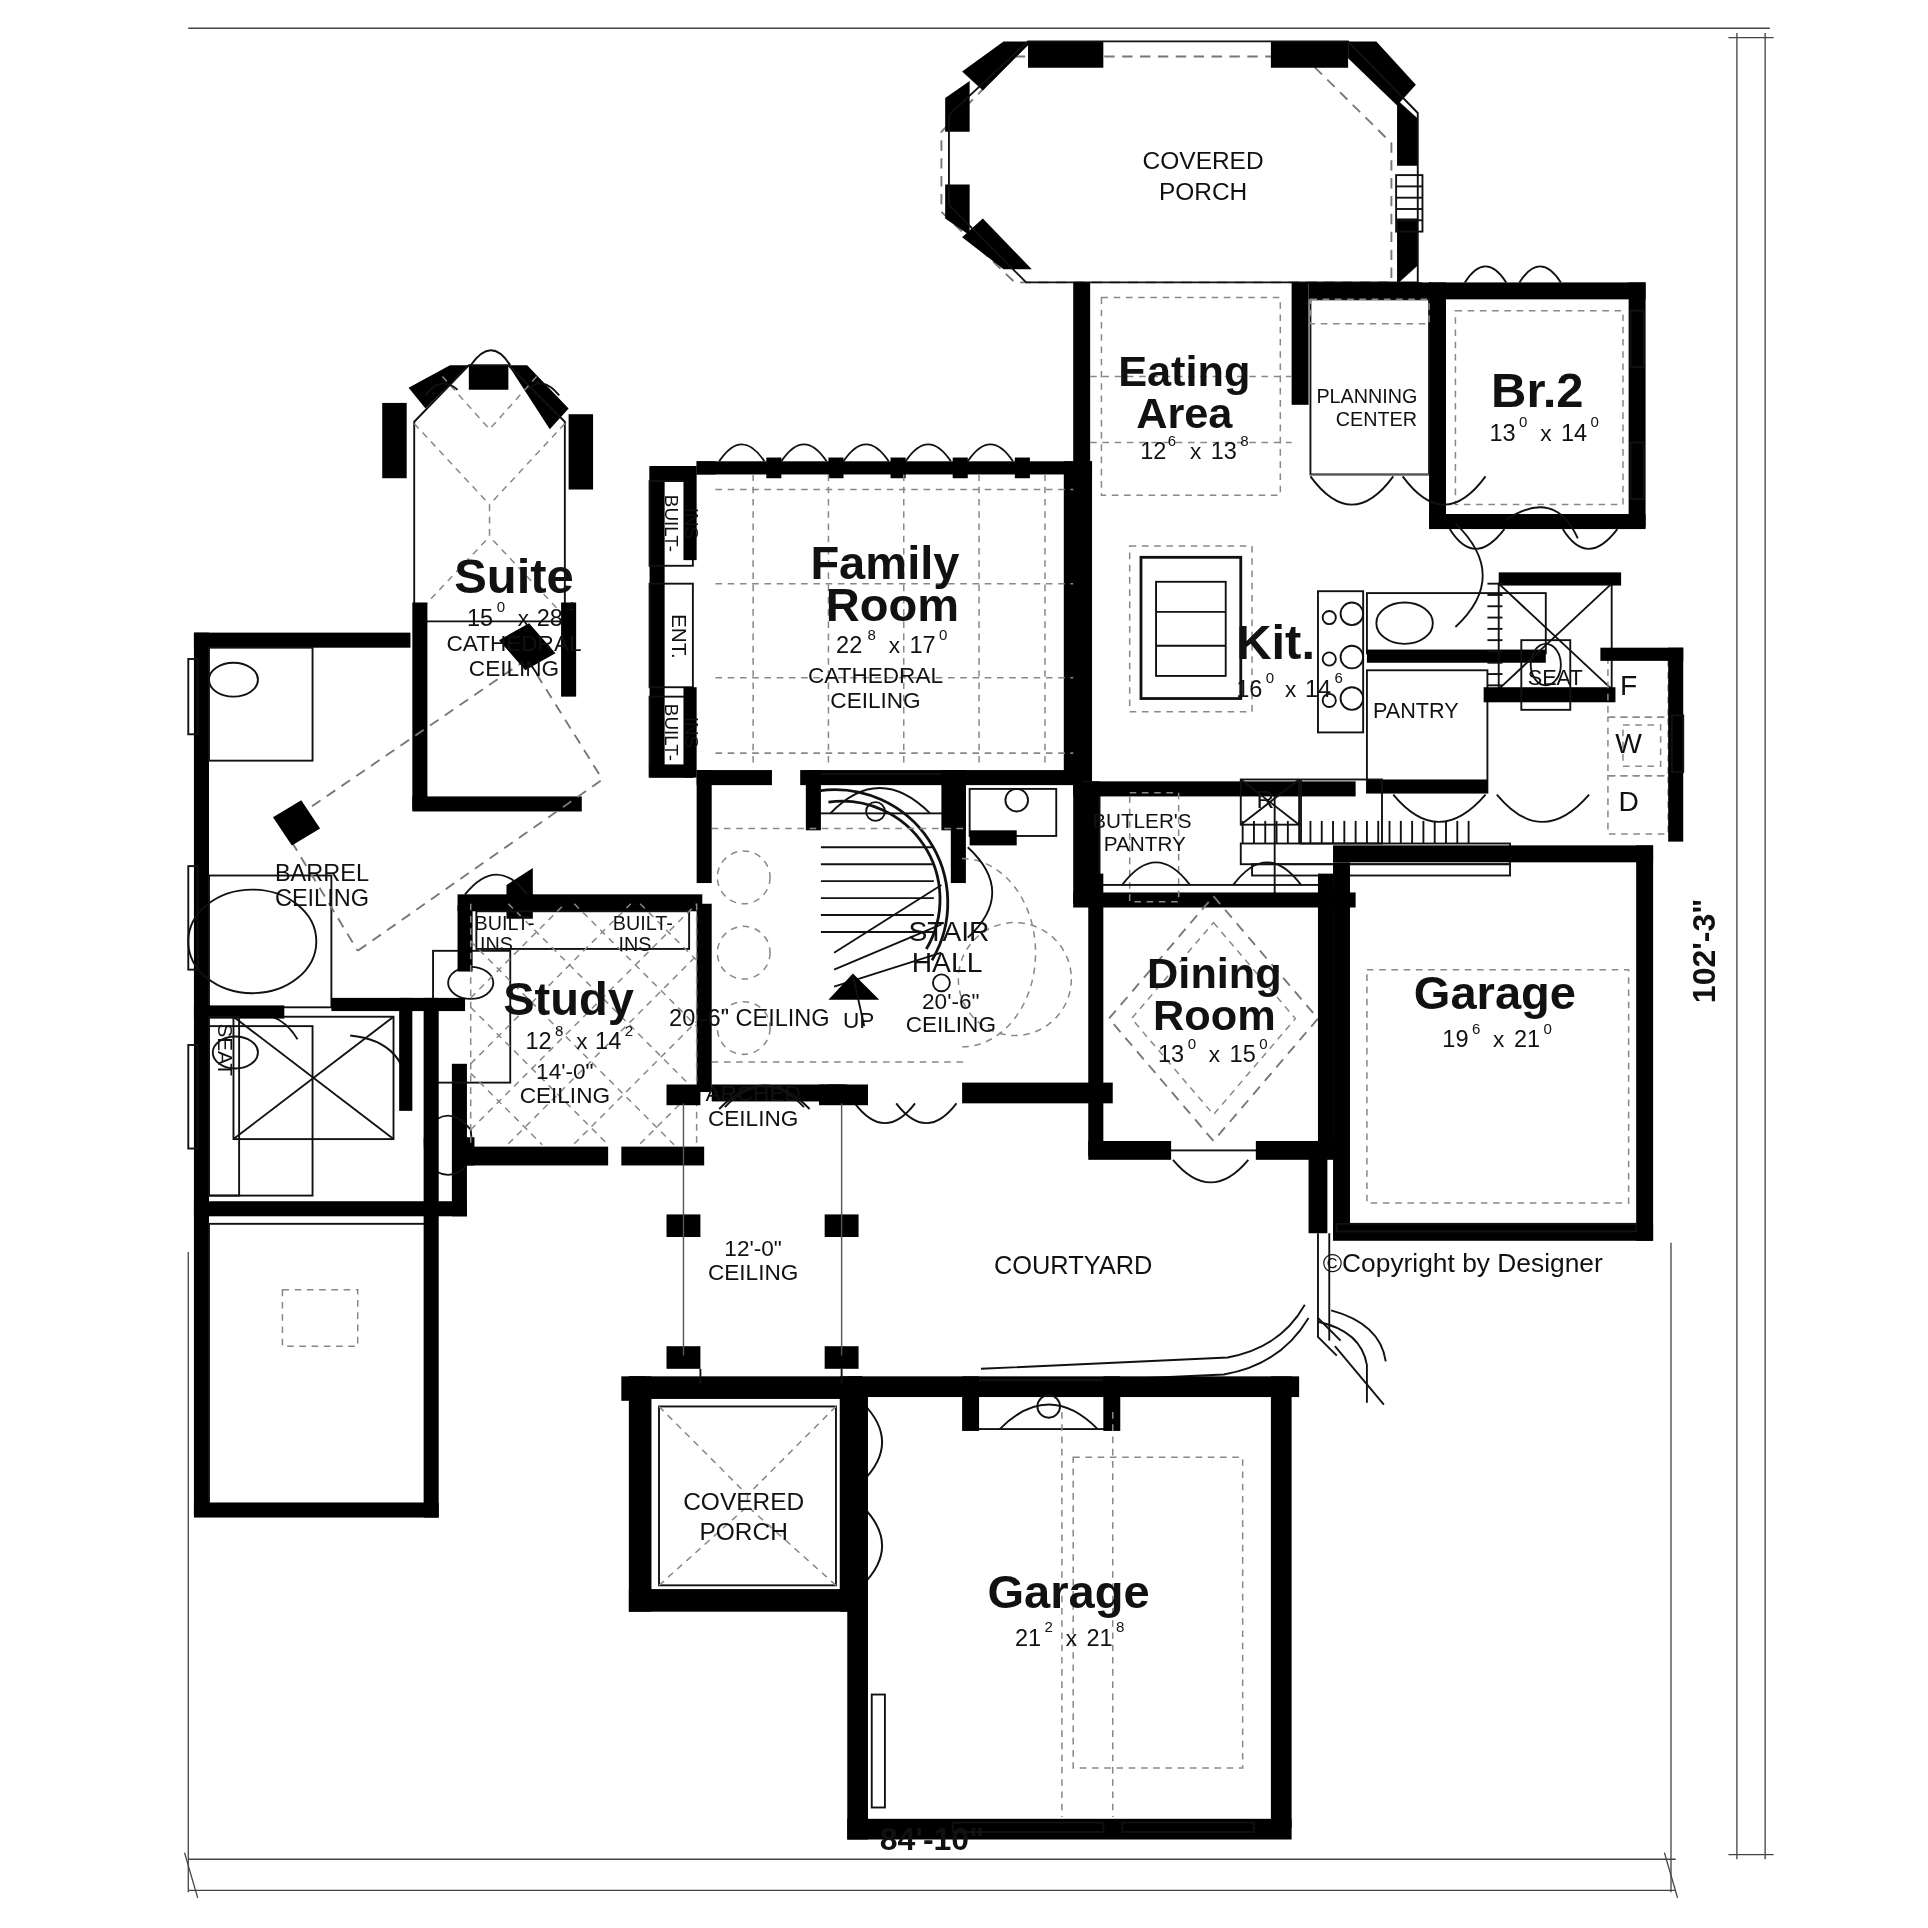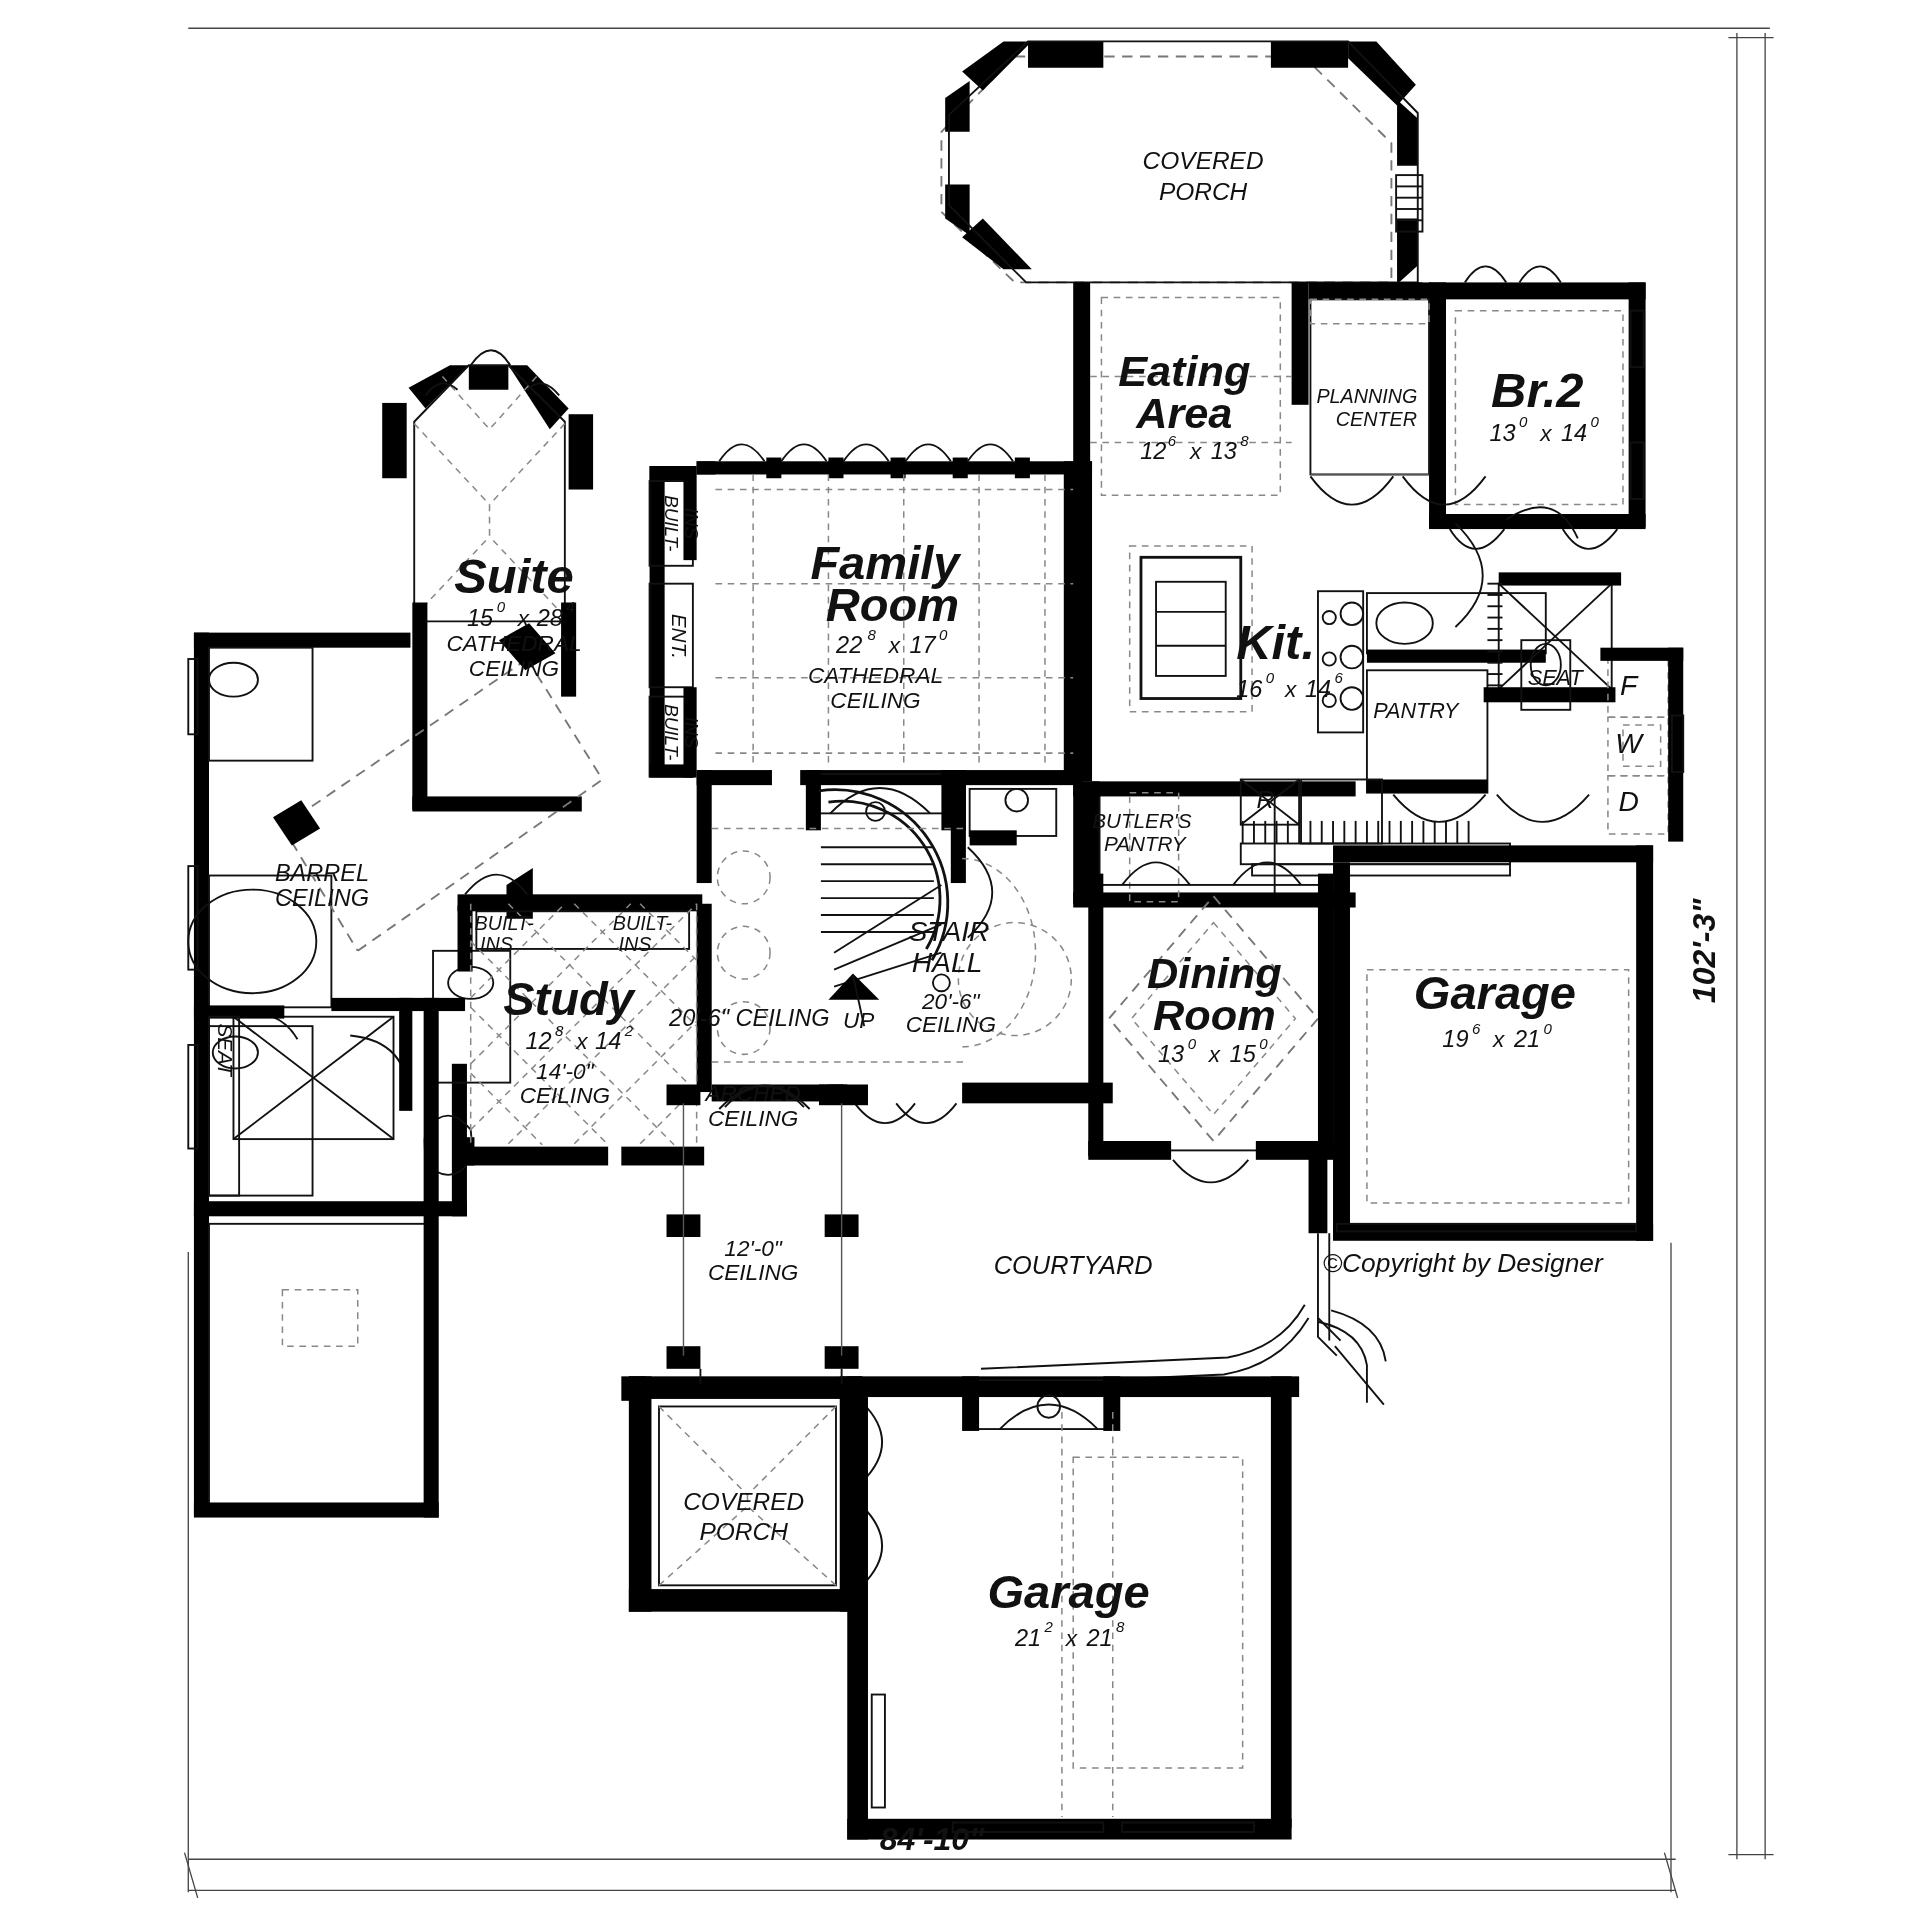--- a/index.html
+++ b/index.html
@@ -1,17 +1,17 @@
 <!DOCTYPE html>
 <html style="font-size:15px"><head>
 <meta charset="utf-8">
 <style>
   html,body{margin:0;padding:0;background:#fff;}
   body{width:1928px;height:1928px;overflow:hidden;font-family:"Liberation Sans",sans-serif;}
-  #plan{position:relative;width:1928px;height:1928px;background:#ffffff;font-style:italic;}
+  #plan{position:relative;width:1928px;height:1928px;background:#ffffff;}
   svg{display:block;}
   text{font-family:"Liberation Sans",sans-serif;fill:#111;}
   .wall{fill:#000;stroke:none;}
   .thin{fill:none;stroke:#111;stroke-width:2;}
   .thin3{fill:none;stroke:#111;stroke-width:3;}
   .hair{fill:none;stroke:#555;stroke-width:1.5;}
   .dash{fill:none;stroke:#777;stroke-width:2;stroke-dasharray:11 8;}
   .dash-fine{fill:none;stroke:#888;stroke-width:1.6;stroke-dasharray:7 6;}
   .dim{fill:none;stroke:#444;stroke-width:1.4;}
 </style>

